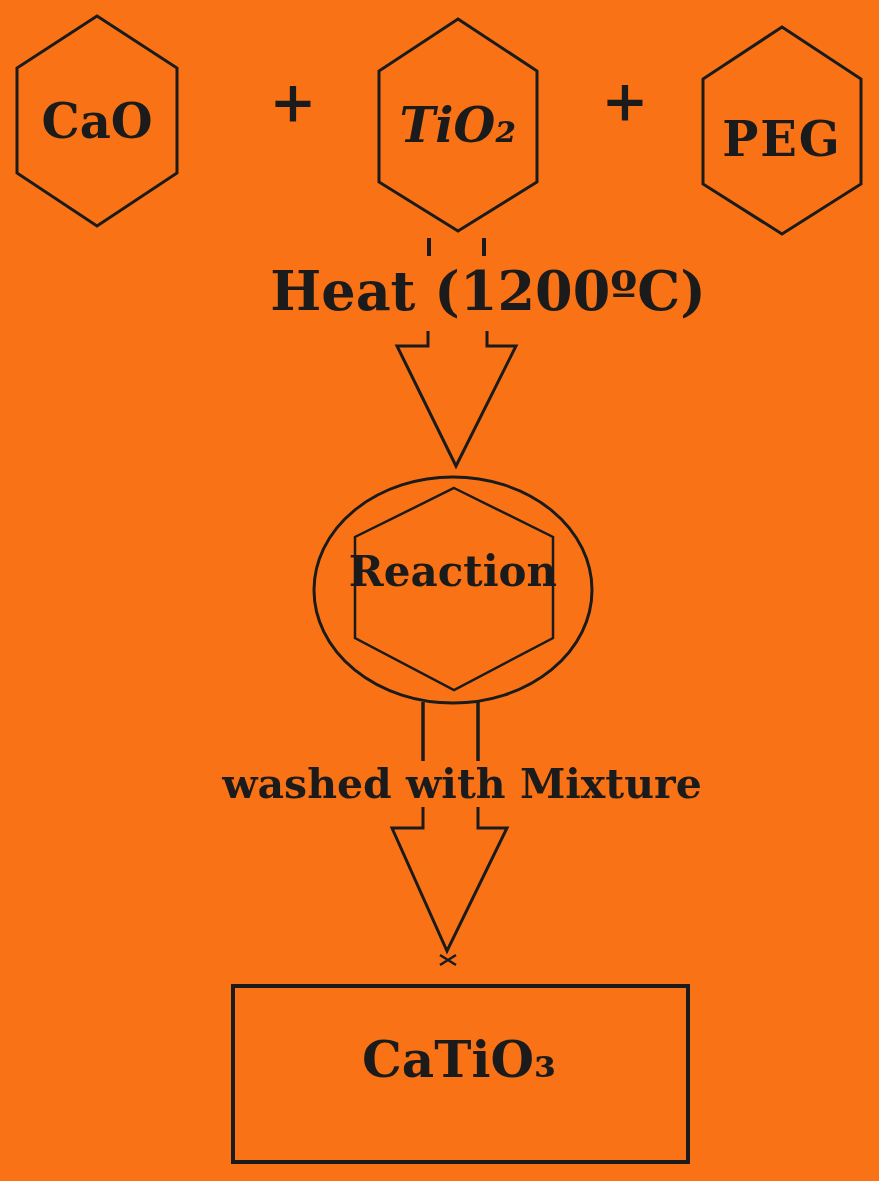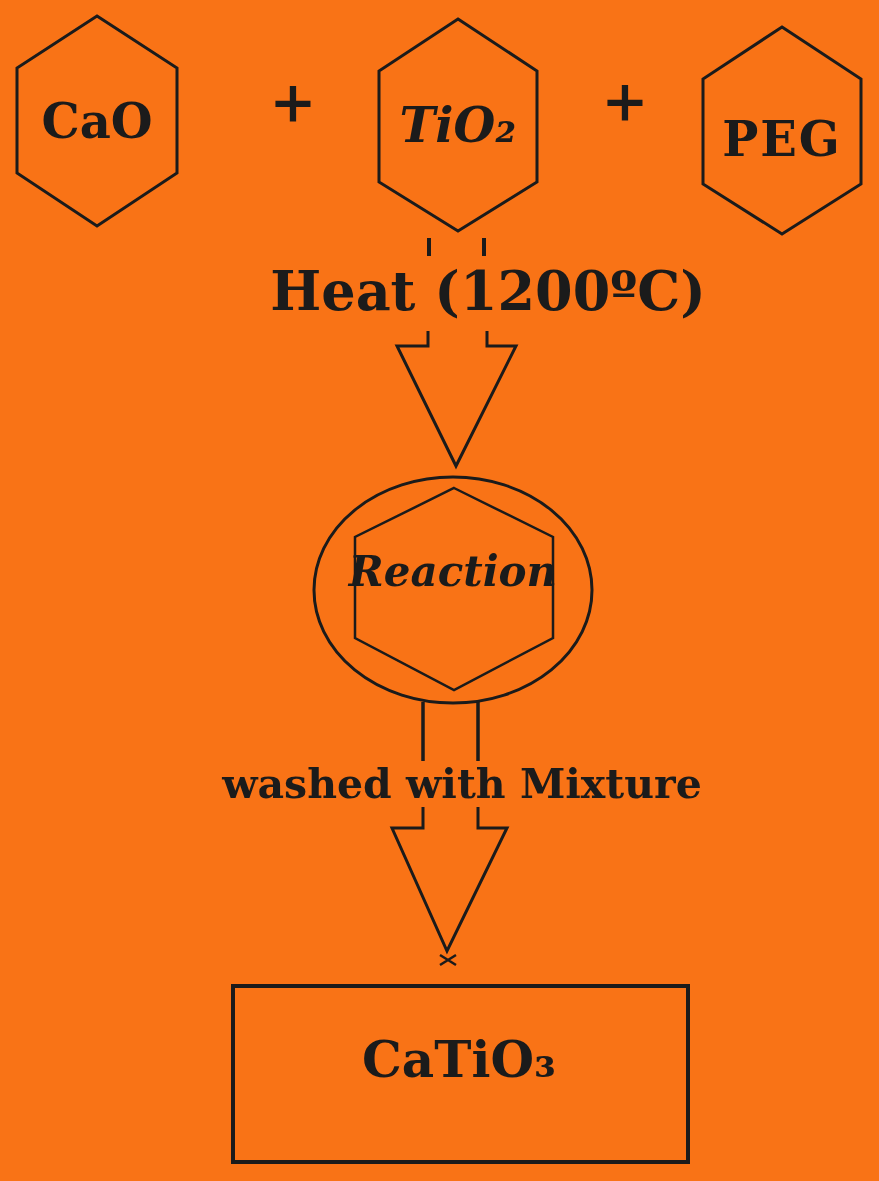--- a/index.html
+++ b/index.html
@@ -73,21 +73,21 @@
   <div class="label plus" style="left:293px; top:102px;">+</div>
 
   <div class="label reactant-label" style="left:458px; top:125px;font-style:italic;">TiO₂</div>
 
   <div class="label plus" style="left:625px; top:101px;">+</div>
 
   <div class="label reactant-label peg" style="left:782px; top:139px;text-align:center;">PEG</div>
 
   <div class="label step-label-1" style="left:456px; top:291px;margin-left:32px;">Heat (1200ºC)</div>
 
-  <div class="label mixture-label" style="left:453px; top:572px;font-style:italic;">
+  <div class="label mixture-label" style="left:453px; top:572px;">
     <div>Reaction</div>
   </div>
 
   <div class="label step-label-2" style="left:462px; top:784px;">washed with Mixture</div>
 
   <div class="label product-label" style="left:459px; top:1060px;">CaTiO₃</div>
 
 </div>
 
 </body></html>

